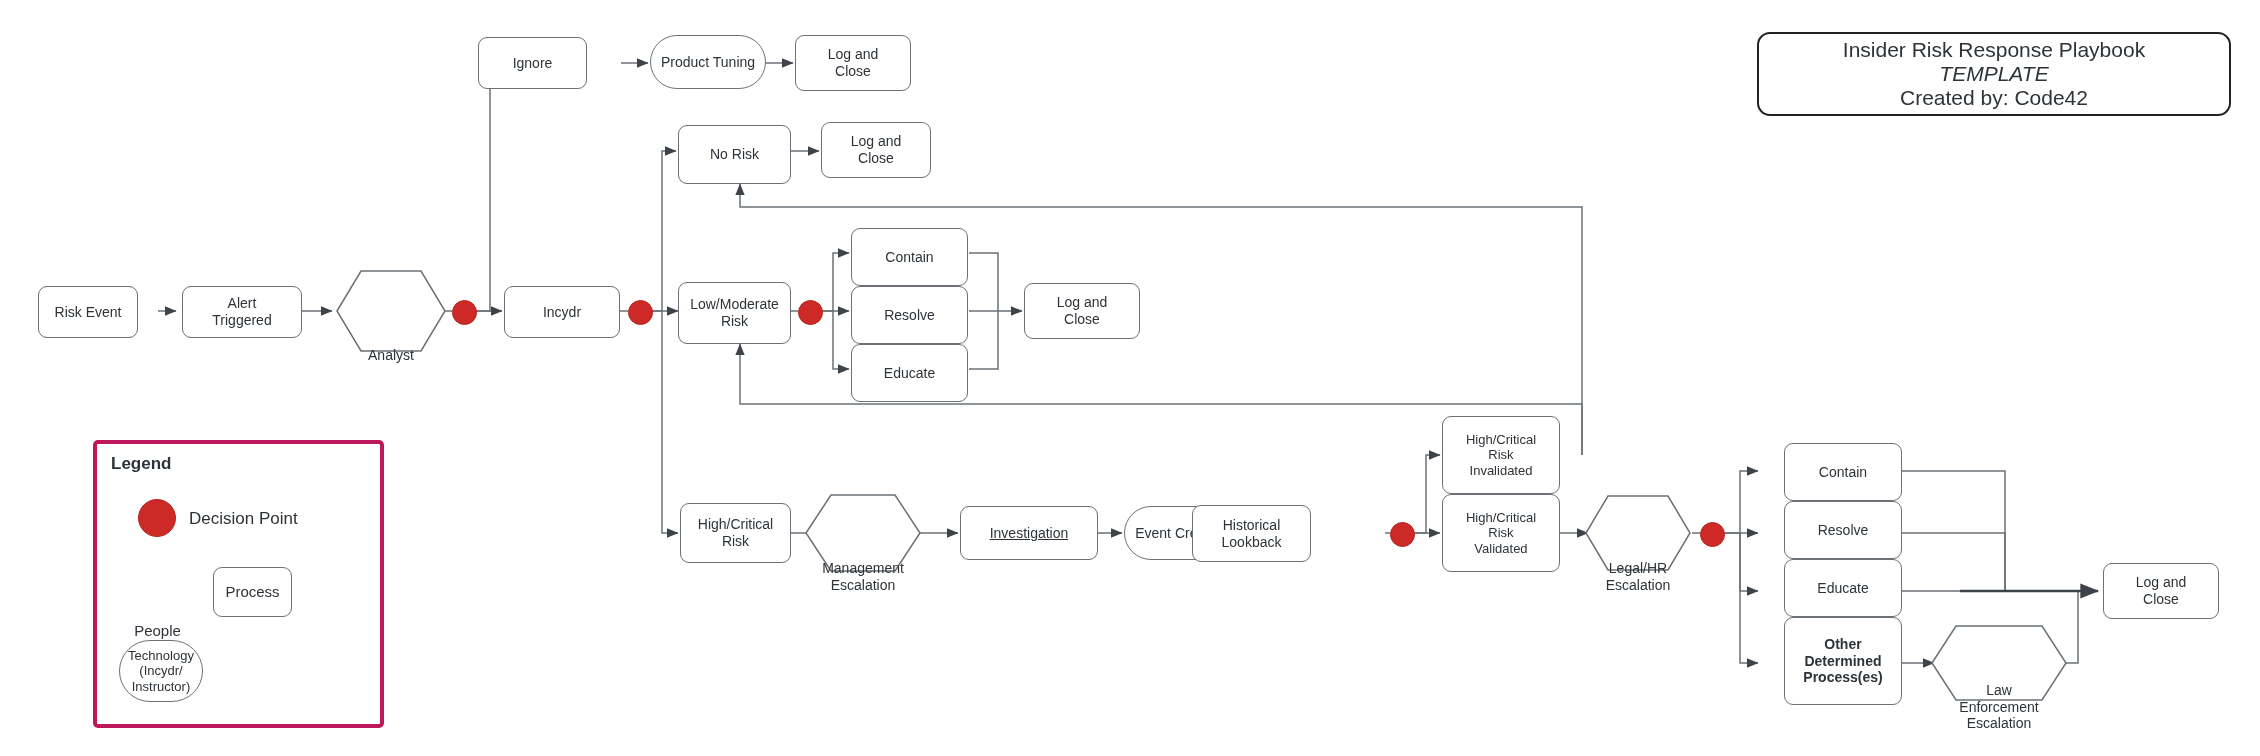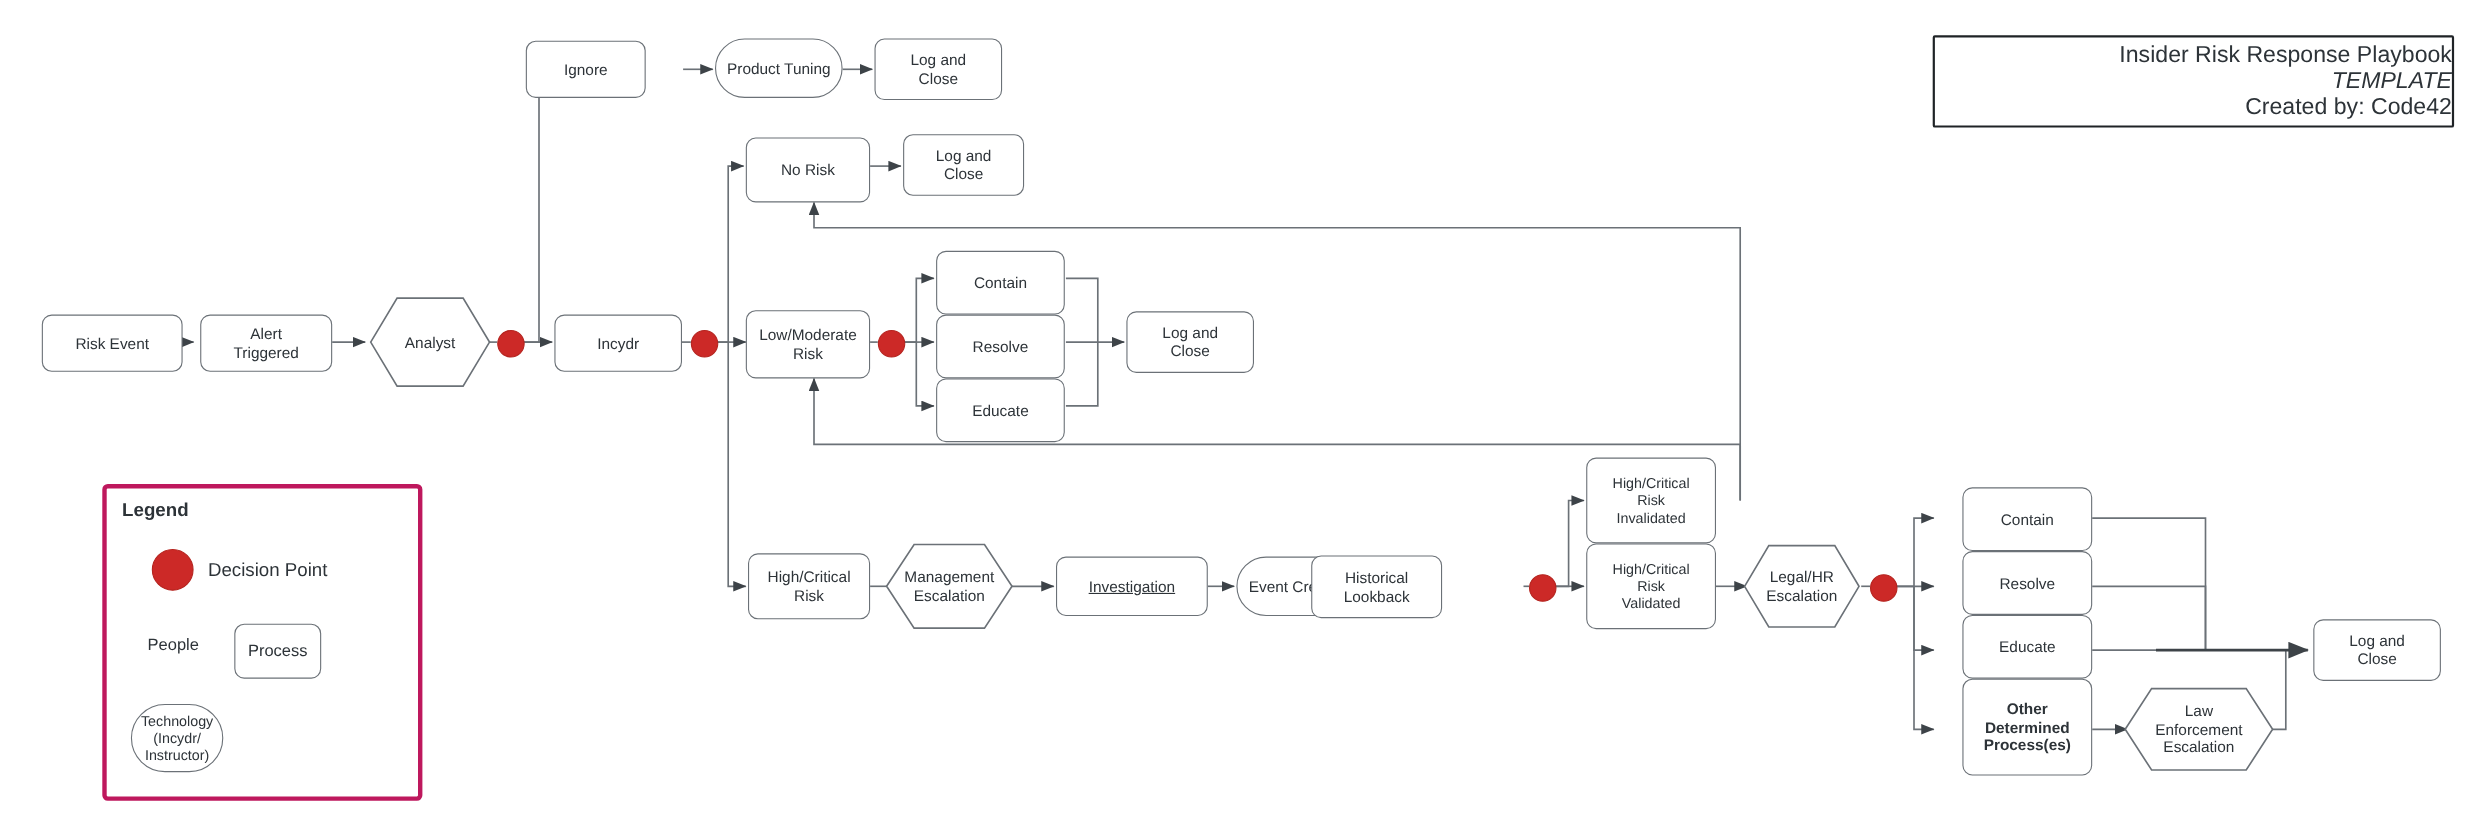--- a/index.html
+++ b/index.html
@@ -39,39 +39,40 @@
     border: 1.4px solid #6b7177;
     border-radius: 9px;
   }
   .tech {
     border: 1.4px solid #6b7177;
     border-radius: 999px;
   }
   .people {
     border: none;
     background: transparent;
+    margin-top: 44px;
   }
   .people .hexlabel {
     position: relative;
     z-index: 2;
   }
   .decision {
     position: absolute;
     border-radius: 50%;
     background: #cc2927;
     border: 1.2px solid #b5241f;
   }
   .titlebox {
     position: absolute;
     border: 2.2px solid #1f2326;
-    border-radius: 2px;
+    border-radius: 13px;
     background: #ffffff;
     display: flex;
     flex-direction: column;
-    align-items: flex-end;
+    align-items: center;
     justify-content: center;
     color: #2d3338;
   }
   .titlebox .l1 { font-size: 21px; }
   .titlebox .l2 { font-size: 21px; font-style: italic; }
   .titlebox .l3 { font-size: 21px; }
   .legendbox {
     position: absolute;
     border: 4px solid #be185d;
     border-radius: 5px;
@@ -212,21 +213,21 @@
     <div class="legend-dot-label" style="left:92px; top:65px;">Decision Point</div>
     <div class="node people f15" style="left:24px; top:116px; width:73px; height:54px;">
       <span class="hexlabel">People</span>
     </div>
     <div class="node process f15" style="left:116px; top:123px; width:79px; height:50px;">Process</div>
     <div class="node tech f13" style="left:22px; top:196px; width:84px; height:62px;">Technology
 (Incydr/
 Instructor)</div>
   </div>
 
-  <div class="node process f14" style="left:38px; top:286px; width:128px; height:52px;">Risk Event</div>
+  <div class="node process f14" style="left:38px; top:286px; width:100px; height:52px;">Risk Event</div>
 
   <div class="node process f14" style="left:182px; top:286px; width:120px; height:52px;">Alert
 Triggered</div>
 
   <div class="node people f14" style="left:337px; top:271px; width:108px; height:80px;">
     <span class="hexlabel">Analyst</span>
   </div>
 
   <div class="decision" style="left:452px; top:300px; width:23px; height:23px;"></div>
 

